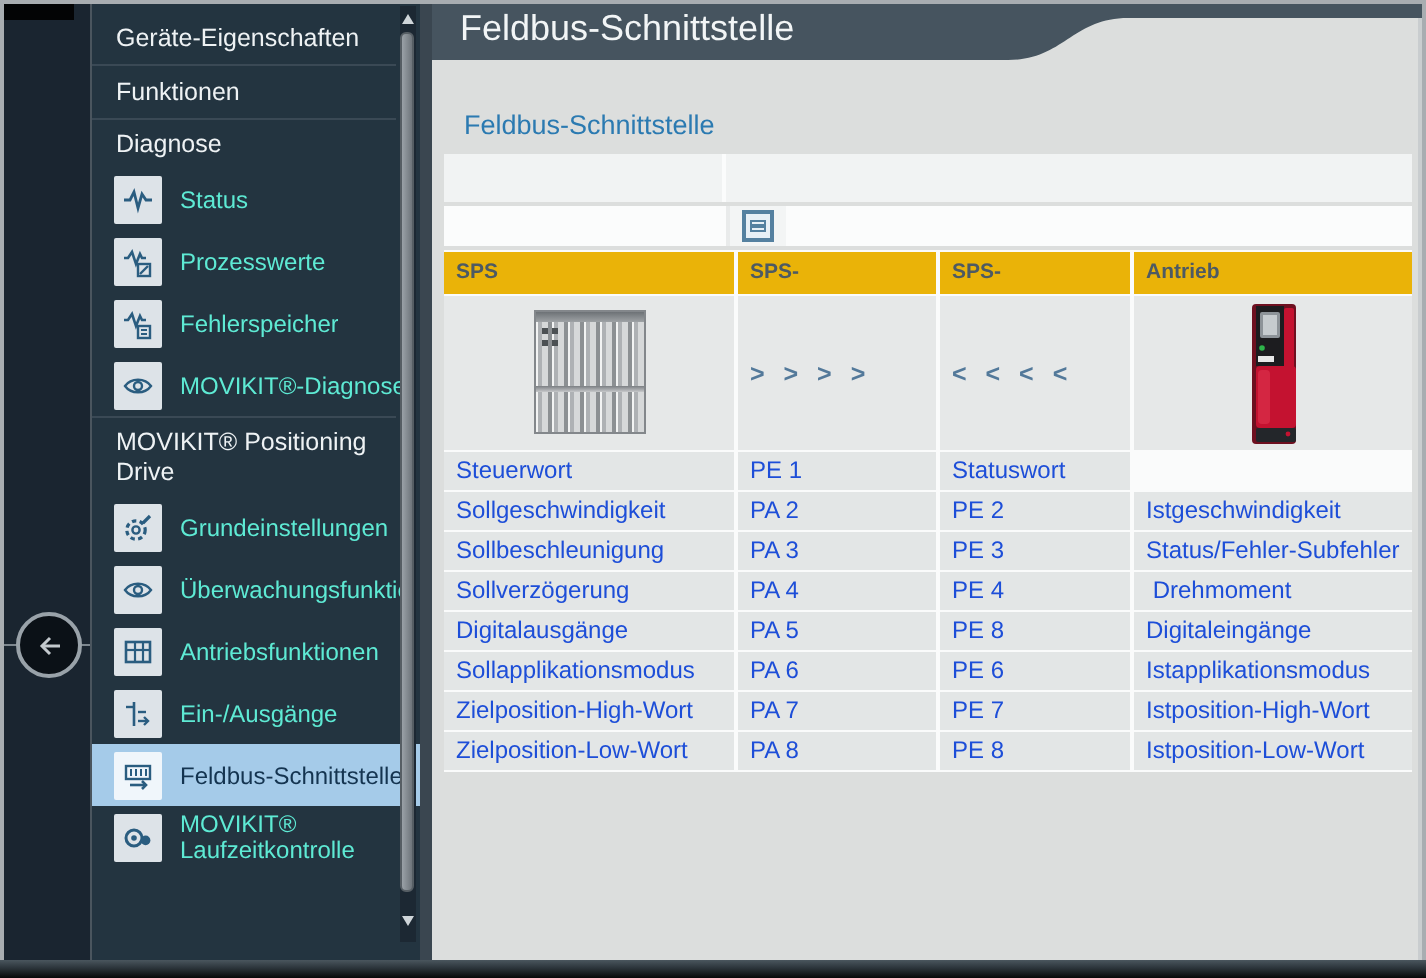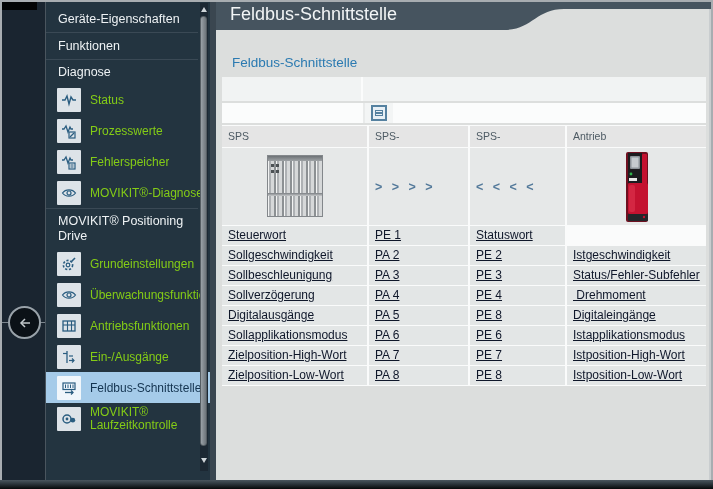--- a/index.html
+++ b/index.html
@@ -25,21 +25,21 @@
   .sidebar{position:absolute;left:45px;top:2px;width:165px;height:478px;background:#233440;
     border-left:1px solid #4a555e;box-sizing:border-box;}
   .side-list{padding-top:4px;}
   .top-item{height:26px;line-height:26px;padding-left:12px;font-size:12.5px;color:#eef2f4;
     border-bottom:1px solid #3a4955;margin-right:12px;cursor:pointer;white-space:nowrap;overflow:hidden;}
   .sec-head{padding:5px 12px 4px 12px;font-size:12.5px;color:#eef2f4;line-height:15px;margin-right:12px;}
   .sec-sep{height:1px;background:#3a4955;margin-right:12px;}
   .nav-item{height:31px;display:flex;align-items:center;gap:9px;padding-left:11px;cursor:pointer;}
   .nav-icon{width:24px;height:24px;background:#dde3e8;border-radius:1px;flex:0 0 24px;
     display:flex;align-items:center;justify-content:center;}
-  .nav-label{font-size:12px;color:#84cc16;white-space:nowrap;overflow:hidden;max-width:112px;}
+  .nav-label{font-size:12px;color:#5eead4;white-space:nowrap;overflow:hidden;max-width:112px;}
   .nav-label.wrap{white-space:normal;line-height:13px;max-width:108px;}
   .nav-item.selected{background:#a5cbe9;}
   .nav-item.selected .nav-label{color:#143450;}
   .nav-item.selected .nav-icon{background:#f0f6fb;}
   
   .side-scroll{position:absolute;right:2px;top:1px;width:8px;height:468px;background:#1c2833;}
   .scroll-up,.scroll-down{position:absolute;left:0;width:8px;height:10px;display:flex;align-items:center;justify-content:center;cursor:pointer;}
   .scroll-up{top:1px;}
   .scroll-down{bottom:6px;}
   .tri-up{width:0;height:0;border-left:3px solid transparent;border-right:3px solid transparent;border-bottom:5px solid #cfd5d9;}
@@ -63,23 +63,23 @@
     white-space:nowrap;overflow:hidden;cursor:pointer;}
   .dd-btncell{width:28px;background:#f3f5f5;border-left:2px solid #e9ebeb;display:flex;align-items:center;justify-content:center;}
   .list-btn{width:16px;height:16px;border:2px solid #5581a0;background:#e8f0f6;box-sizing:border-box;
     display:flex;align-items:center;justify-content:center;cursor:pointer;}
   .list-btn .inner{width:8px;height:6px;border:1px solid #5581a0;box-sizing:border-box;
     display:flex;align-items:center;justify-content:center;}
   .list-btn .bar{width:6px;height:2px;background:#5581a0;}
   
   .grid-table{position:absolute;left:12px;top:123px;width:484px;background:#fafbfb;padding-top:1px;}
   .trow{display:grid;grid-template-columns:145px 99px 95px 1fr;column-gap:2px;margin-bottom:1px;}
-  .trow.head .cell{background:#e5e5e5;color:#4d5a63;font-size:10.5px;line-height:21px;height:21px;}
+  .trow.head .cell{background:#eab308;color:#4d5a63;font-size:10.5px;line-height:21px;height:21px;font-weight:bold;}
   .trow.imgs .cell{background:#e6e8e8;height:77px;position:relative;}
-  .trow.data .cell{background:#e3e6e6;color:#0f172a;font-size:12px;line-height:19px;height:19px;white-space:pre;overflow:hidden;text-decoration:underline;}
+  .trow.data .cell{background:#e3e6e6;color:#1d4ed8;font-size:12px;line-height:19px;height:19px;white-space:pre;overflow:hidden;}
   .cell{padding-left:6px;box-sizing:border-box;}
   .arrows{position:absolute;left:6px;top:50%;transform:translateY(-50%);
     color:#53799a;font-size:12.5px;font-weight:bold;letter-spacing:3px;white-space:nowrap;}
   
   .plc{position:absolute;left:50%;top:7px;transform:translateX(-50%);width:56px;height:62px;
     border:1px solid #83878b;box-sizing:border-box;
     background:repeating-linear-gradient(90deg,#f2f3f3 0 1px,#aeb1b4 1px 3px,#d6d8d9 3px 6px,#8c9093 6px 8px);}
   .plc .toprail{position:absolute;left:0;top:0;width:100%;height:5px;background:linear-gradient(#6d7276,#9ea2a5);}
   .plc .groove{position:absolute;left:0;top:62%;width:100%;height:3px;background:linear-gradient(#7b7f83,#c6c8ca);}
   .plc .d1,.plc .d2,.plc .d3,.plc .d4{position:absolute;width:3px;height:3px;background:#4c5154;}

